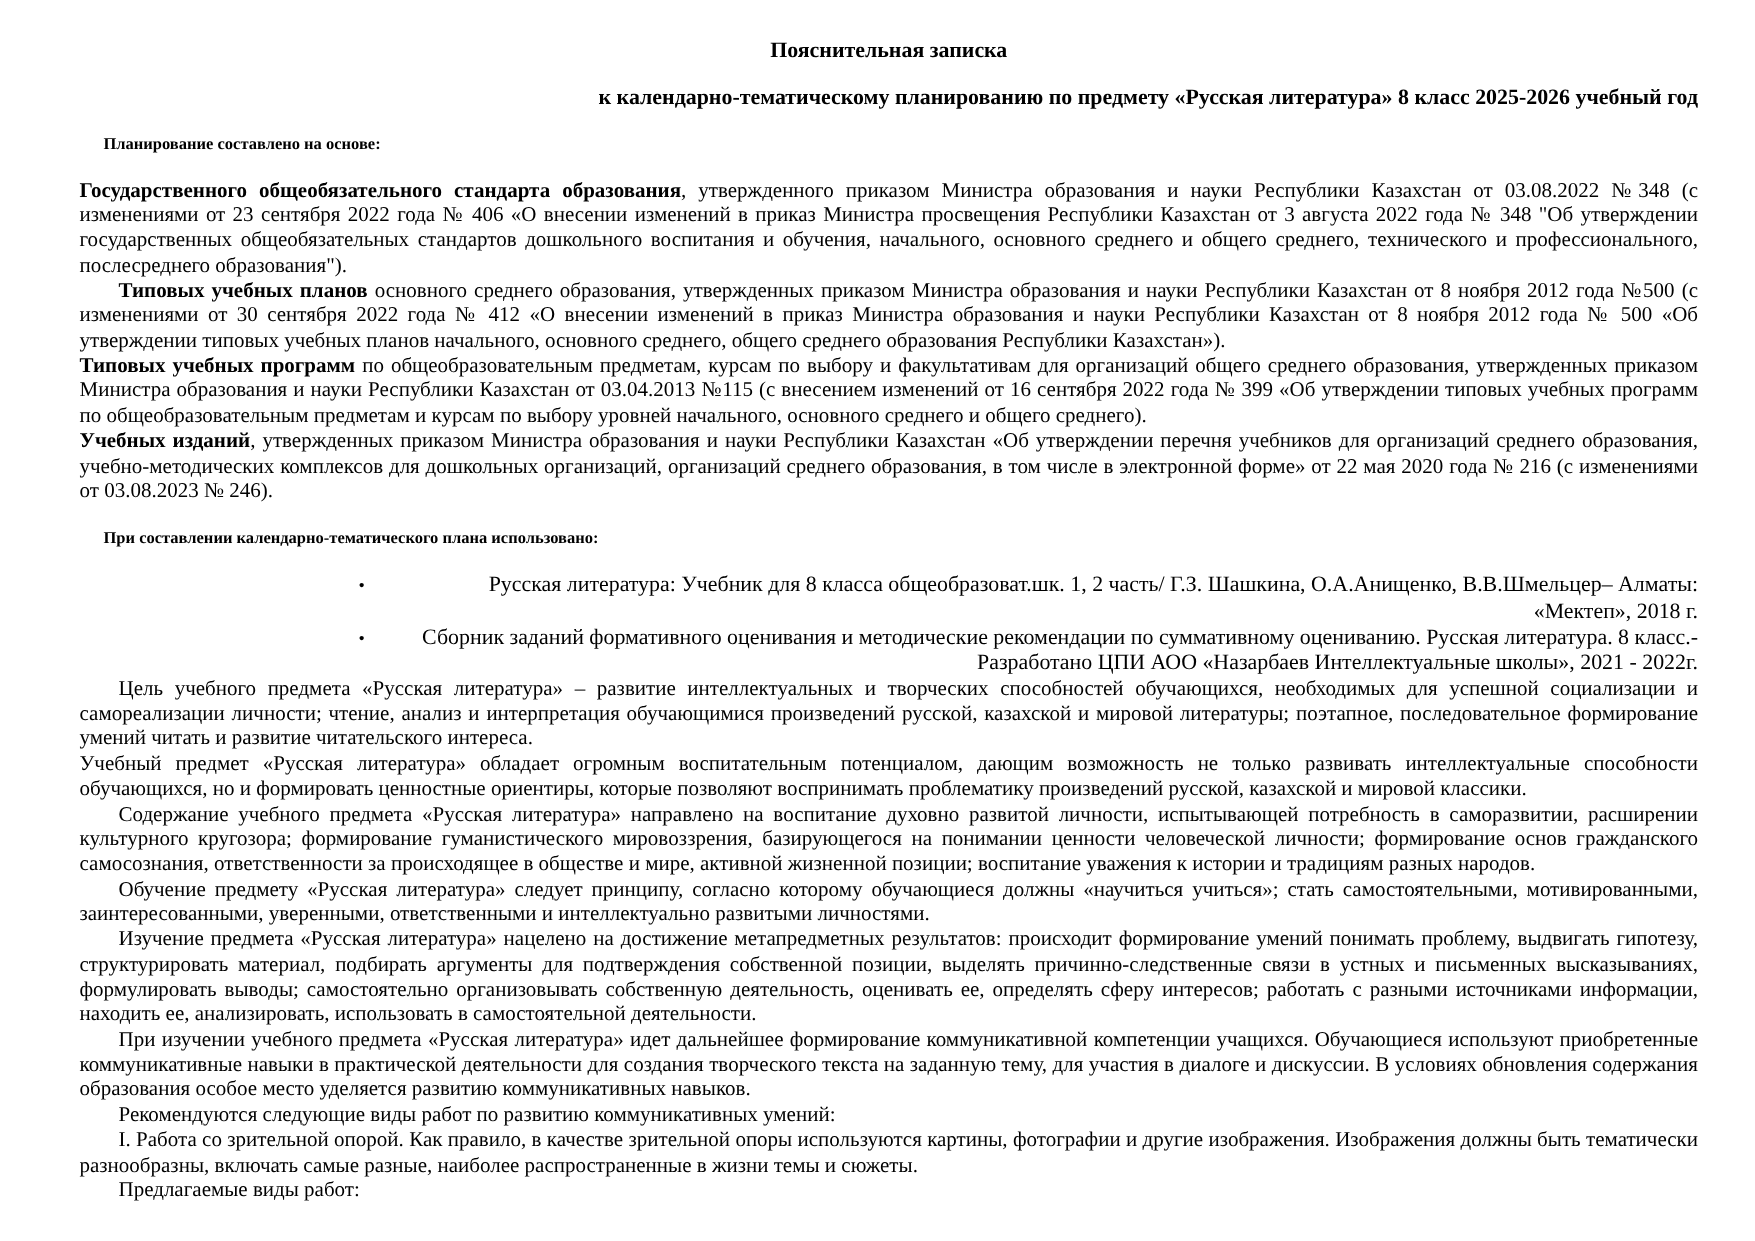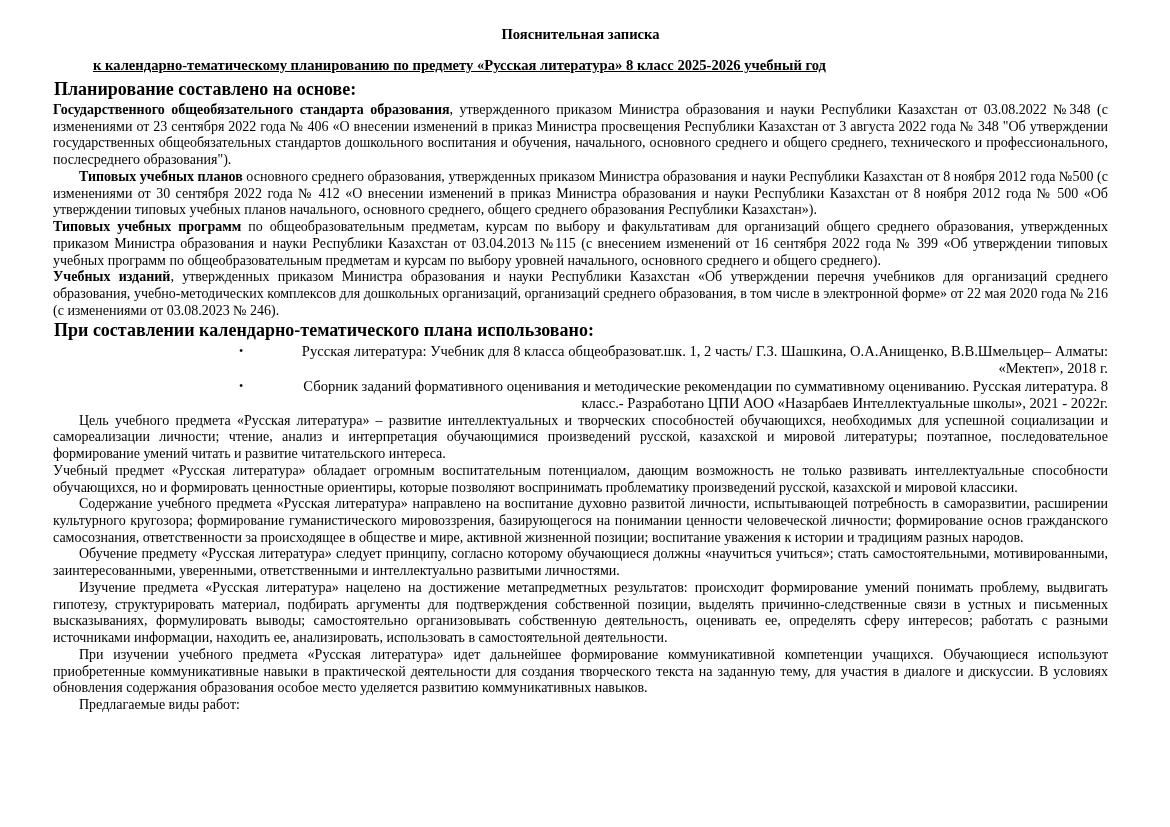--- a/index.html
+++ b/index.html
@@ -13,43 +13,42 @@
     height: 827px;
     overflow: hidden;
     font-family: "Liberation Serif", "DejaVu Serif", serif;
     color: #000000;
     -webkit-font-smoothing: antialiased;
   }
   .page {
     box-sizing: border-box;
     width: 1170px;
     height: 733px;
-    padding: 26px 62px 0 53px;
+    padding: 26px 38px 0 53px;
   }
   .doc-title {
     text-align: center;
     font-weight: bold;
     font-size: 14.6px;
     line-height: 1.18;
     margin: 0 0 14px 0;
   }
   .doc-subtitle {
-    text-align: left;
+    text-align: right;
     font-weight: bold;
     font-size: 14.6px;
     line-height: 1.18;
     margin: 0 0 5px 0;
     padding-left: 40px;
-    text-decoration: underline;
   }
   .lead {
     font-weight: bold;
-    font-size: 18px;
+    font-size: 11px;
     line-height: 1.2;
-    margin: 1px;
+    margin: 16px;
     text-align: left;
   }
   p.body {
     margin: 0;
     font-size: 14px;
     line-height: 1.195;
     text-align: justify;
     text-justify: inter-word;
   }
   p.body.ind { text-indent: 26px; }
@@ -109,15 +108,17 @@
       <span class="li-text">Сборник заданий формативного оценивания и методические рекомендации по суммативному оцениванию. Русская литература. 8 класс.- Разработано ЦПИ АОО «Назарбаев Интеллектуальные школы», 2021 - 2022г.</span>
     </li>
   </ul>
 
   <p class="body ind">Цель учебного предмета «Русская литература» – развитие интеллектуальных и творческих способностей обучающихся, необходимых для успешной социализации и самореализации личности; чтение, анализ и интерпретация обучающимися произведений русской, казахской и мировой литературы; поэтапное, последовательное формирование умений читать и развитие читательского интереса.</p>
   <p class="body">Учебный предмет «Русская литература» обладает огромным воспитательным потенциалом, дающим возможность не только развивать интеллектуальные способности обучающихся, но и формировать ценностные ориентиры, которые позволяют воспринимать проблематику произведений русской, казахской и мировой классики.</p>
   <p class="body ind">Содержание учебного предмета «Русская литература» направлено на воспитание духовно развитой личности, испытывающей потребность в саморазвитии, расширении культурного кругозора; формирование гуманистического мировоззрения, базирующегося на понимании ценности человеческой личности; формирование основ гражданского самосознания, ответственности за происходящее в обществе и мире, активной жизненной позиции; воспитание уважения к истории и традициям разных народов.</p>
   <p class="body ind">Обучение предмету «Русская литература» следует принципу, согласно которому обучающиеся должны «научиться учиться»; стать самостоятельными, мотивированными, заинтересованными, уверенными, ответственными и интеллектуально развитыми личностями.</p>
   <p class="body ind">Изучение предмета «Русская литература» нацелено на достижение метапредметных результатов: происходит формирование умений понимать проблему, выдвигать гипотезу, структурировать материал, подбирать аргументы для подтверждения собственной позиции, выделять причинно-следственные связи в устных и письменных высказываниях, формулировать выводы; самостоятельно организовывать собственную деятельность, оценивать ее, определять сферу интересов; работать с разными источниками информации, находить ее, анализировать, использовать в самостоятельной деятельности.</p>
   <p class="body ind">При изучении учебного предмета «Русская литература» идет дальнейшее формирование коммуникативной компетенции учащихся. Обучающиеся используют приобретенные коммуникативные навыки в практической деятельности для создания творческого текста на заданную тему, для участия в диалоге и дискуссии. В условиях обновления содержания образования особое место уделяется развитию коммуникативных навыков.</p>
+  <p class="body ind">Рекомендуются следующие виды работ по развитию коммуникативных умений:</p>
+  <p class="body ind">I. Работа со зрительной опорой. Как правило, в качестве зрительной опоры используются картины, фотографии и другие изображения. Изображения должны быть тематически разнообразны, включать самые разные, наиболее распространенные в жизни темы и сюжеты.</p>
   <p class="body ind">Предлагаемые виды работ:</p>
 
 </div>
 
 </body></html>

